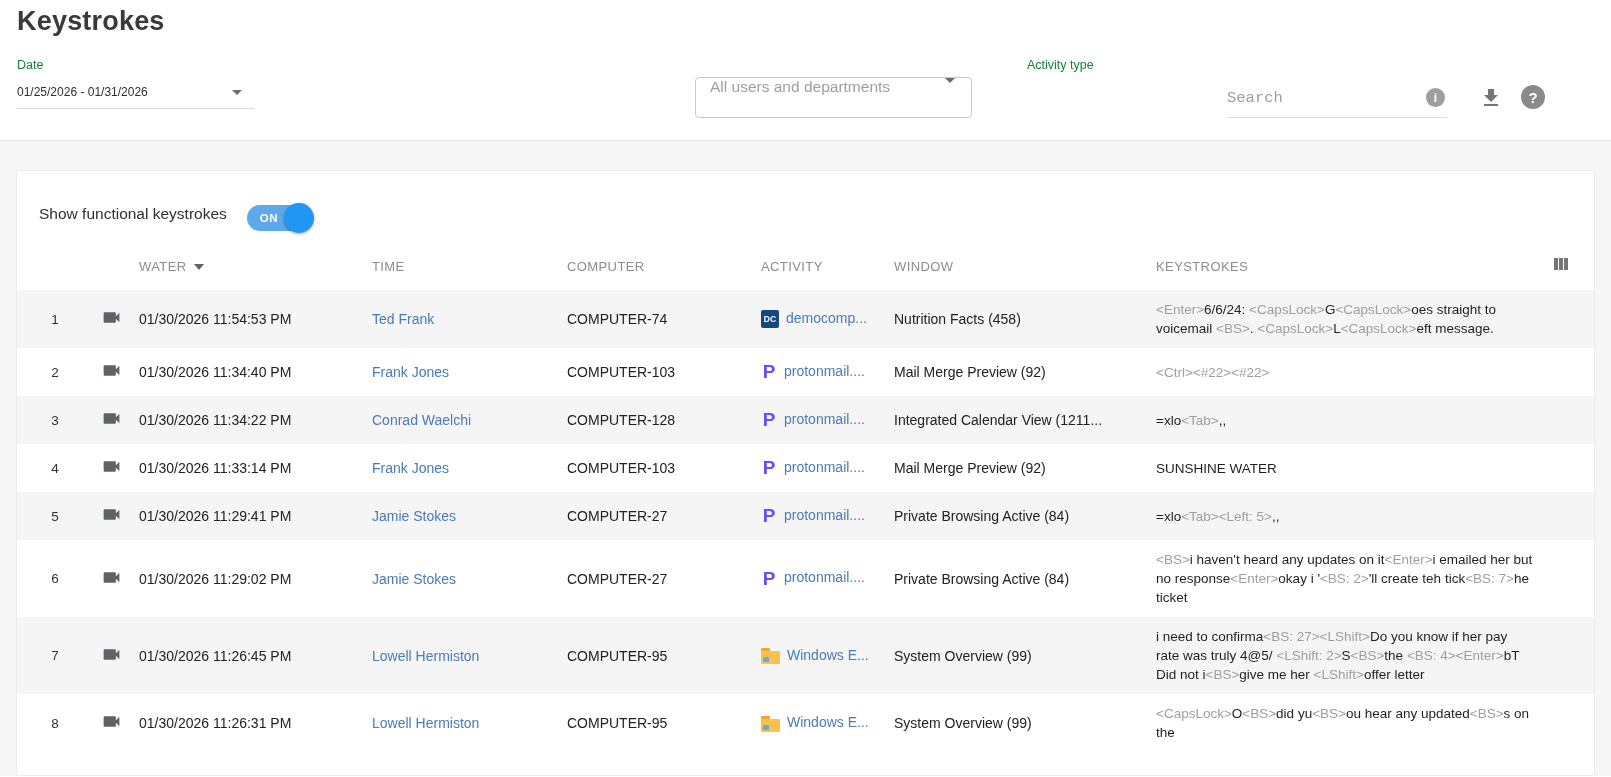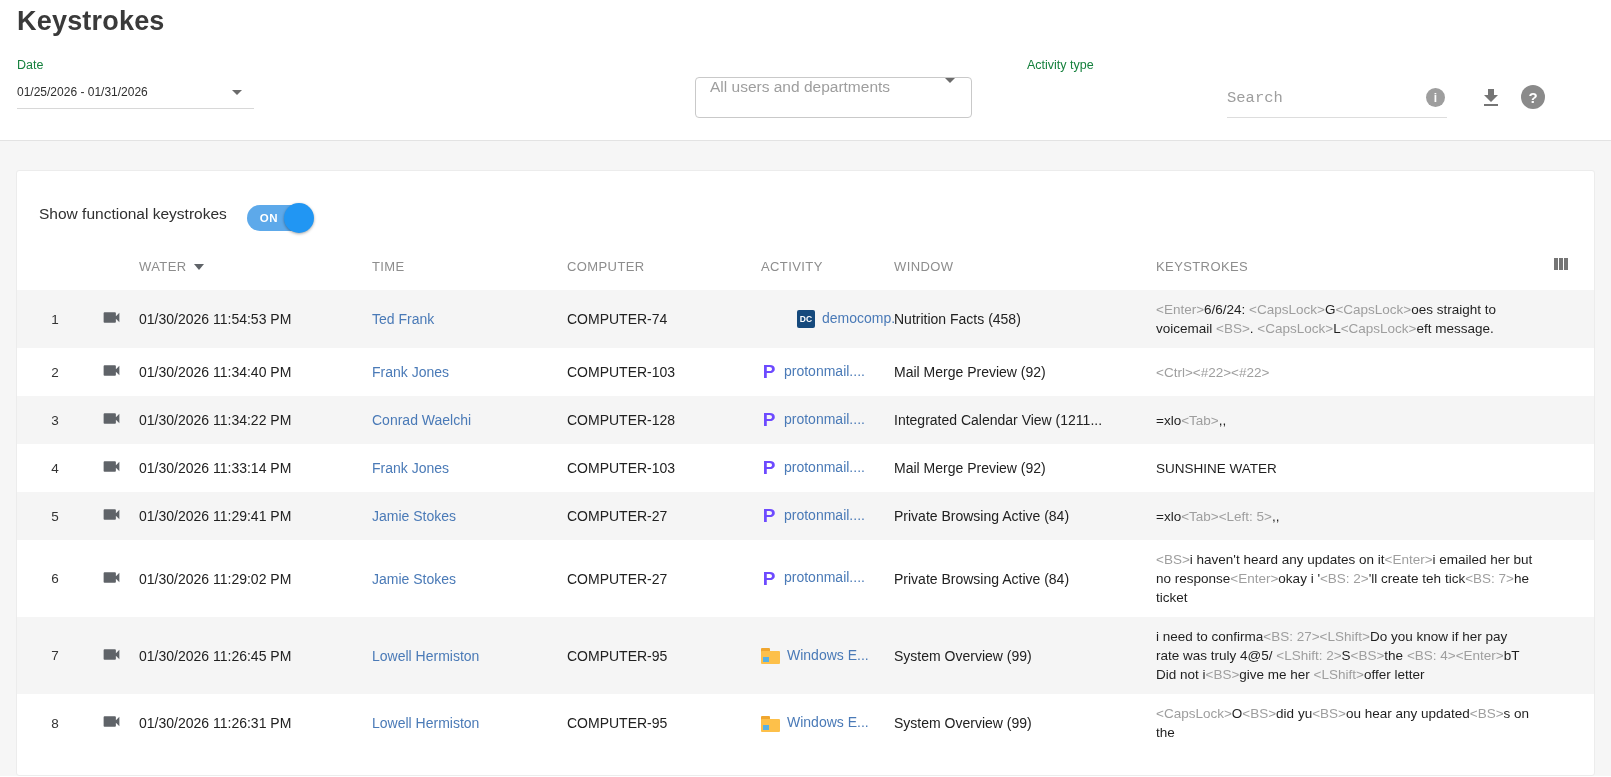--- a/index.html
+++ b/index.html
@@ -39,21 +39,21 @@
   .cols-icon { position:absolute; right:26px; top:5px; cursor:pointer; }
   .cols-icon i { display:inline-block; width:4px; height:12px; background:#757575; margin-left:1px; }
   td { padding:12px 8px 12px 0; font-size:14px; vertical-align:middle; color:#212121; }
   tbody tr:nth-child(odd) { background:#f5f5f5; }
   .c-num { text-align:center; color:#333; font-size:13.5px; }
   .c-cam { text-align:left; }
   .cam { display:inline-block; cursor:pointer; line-height:0; }
   a.ulink, a.alink { color:#4a7ab7; text-decoration:none; cursor:pointer; }
   .c-act { white-space:nowrap; overflow:hidden; }
   .act-icon { display:inline-block; vertical-align:middle; margin-right:7px; }
-  .ic-dc { width:18px; height:18px; background:#15497c; color:#fff; font-size:8.5px; font-weight:700; text-align:center; line-height:18px; border-radius:2px;margin-left:36px; }
+  .ic-dc { width:18px; height:18px; background:#15497c; color:#fff; font-size:8.5px; font-weight:700; text-align:center; line-height:18px; border-radius:2px; }
   .ic-pm { color:#6d4aff; font-size:19px; font-weight:700; line-height:18px; width:16px; text-align:center; }
   .ic-we { position:relative; width:19px; height:16px; }
   .ic-we .tab { position:absolute; top:0; left:0; width:9px; height:5px; background:#f0a62f; border-radius:1px 1px 0 0; }
   .ic-we .bod { position:absolute; bottom:0; left:0; width:19px; height:13px; background:#fdc04a; border-radius:1px; }
   .ic-we .blu { position:absolute; bottom:2px; left:2px; width:6px; height:5px; background:#58b0e3; }
   .c-win { white-space:nowrap; overflow:hidden; text-overflow:ellipsis; }
   .c-keys { font-size:13.5px; line-height:19px; padding:10px 60px 10px 0; color:#1f1f1f; word-wrap:break-word; }
   .kkey { color:#9e9e9e; }
 </style>
 </head>

